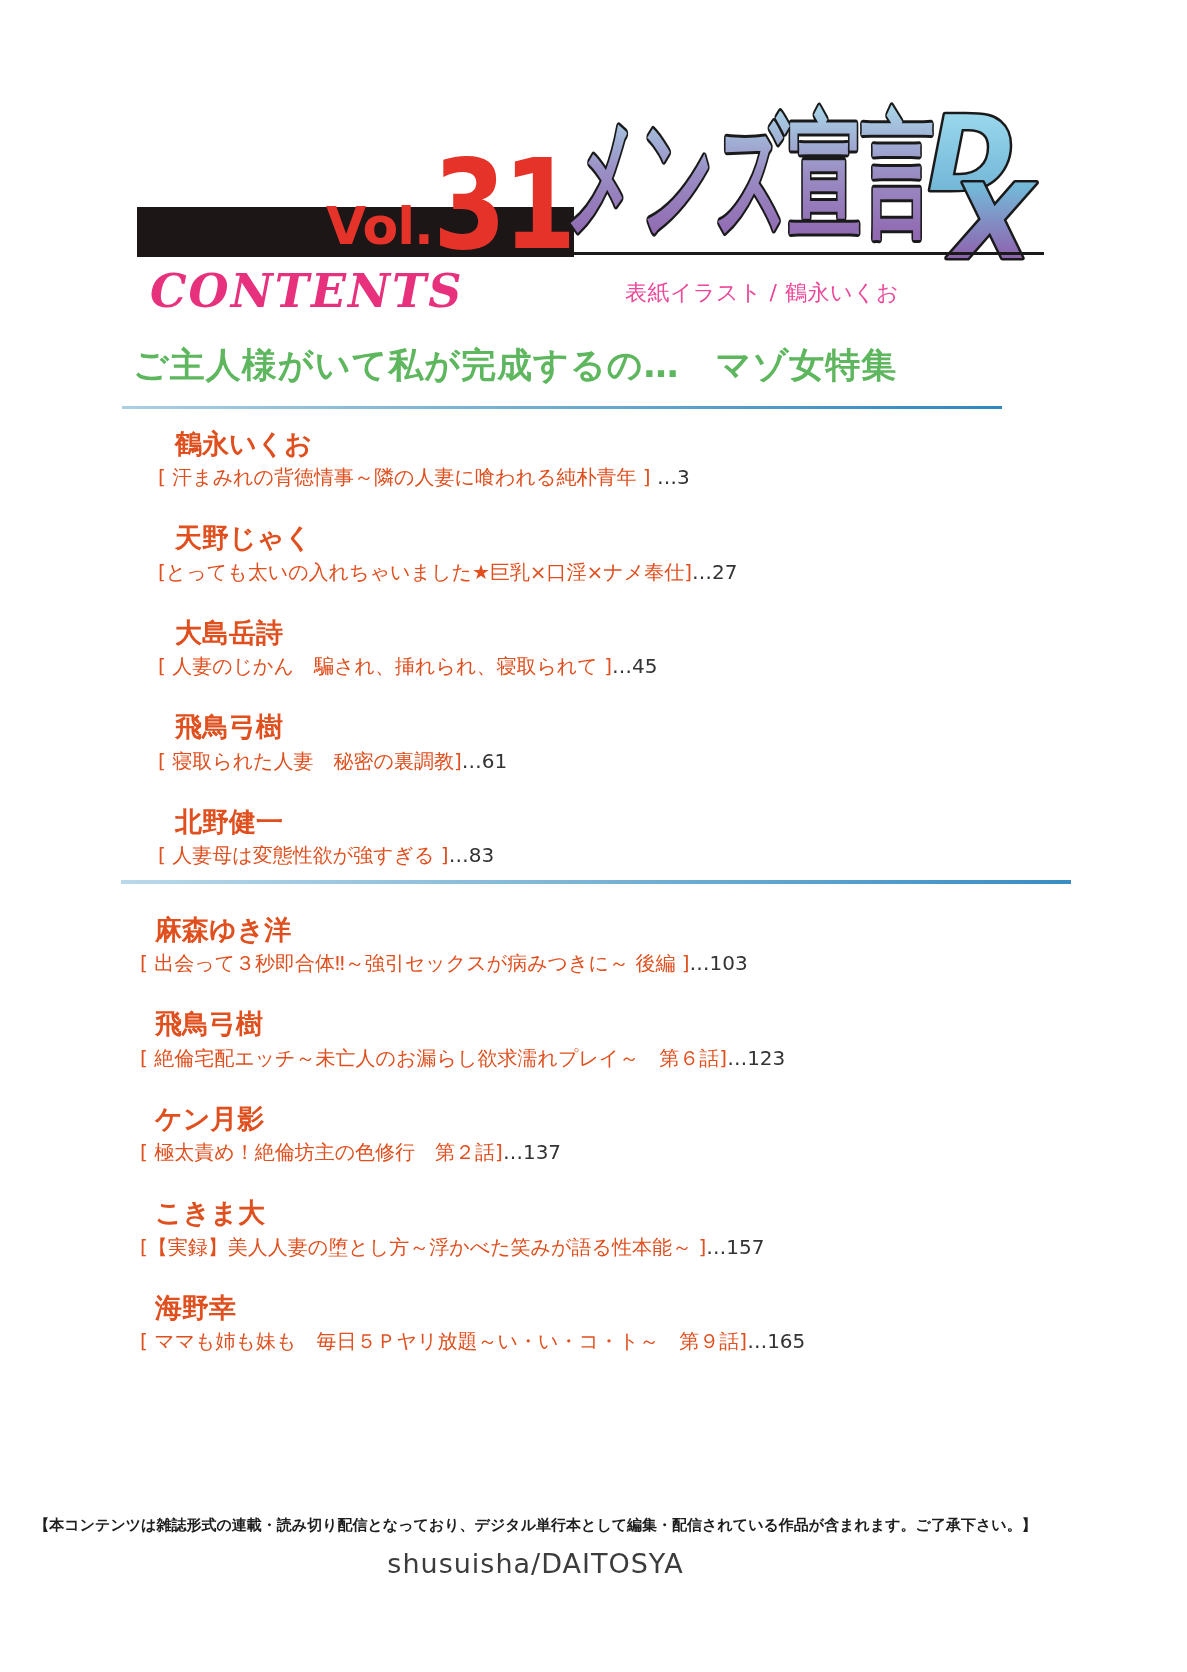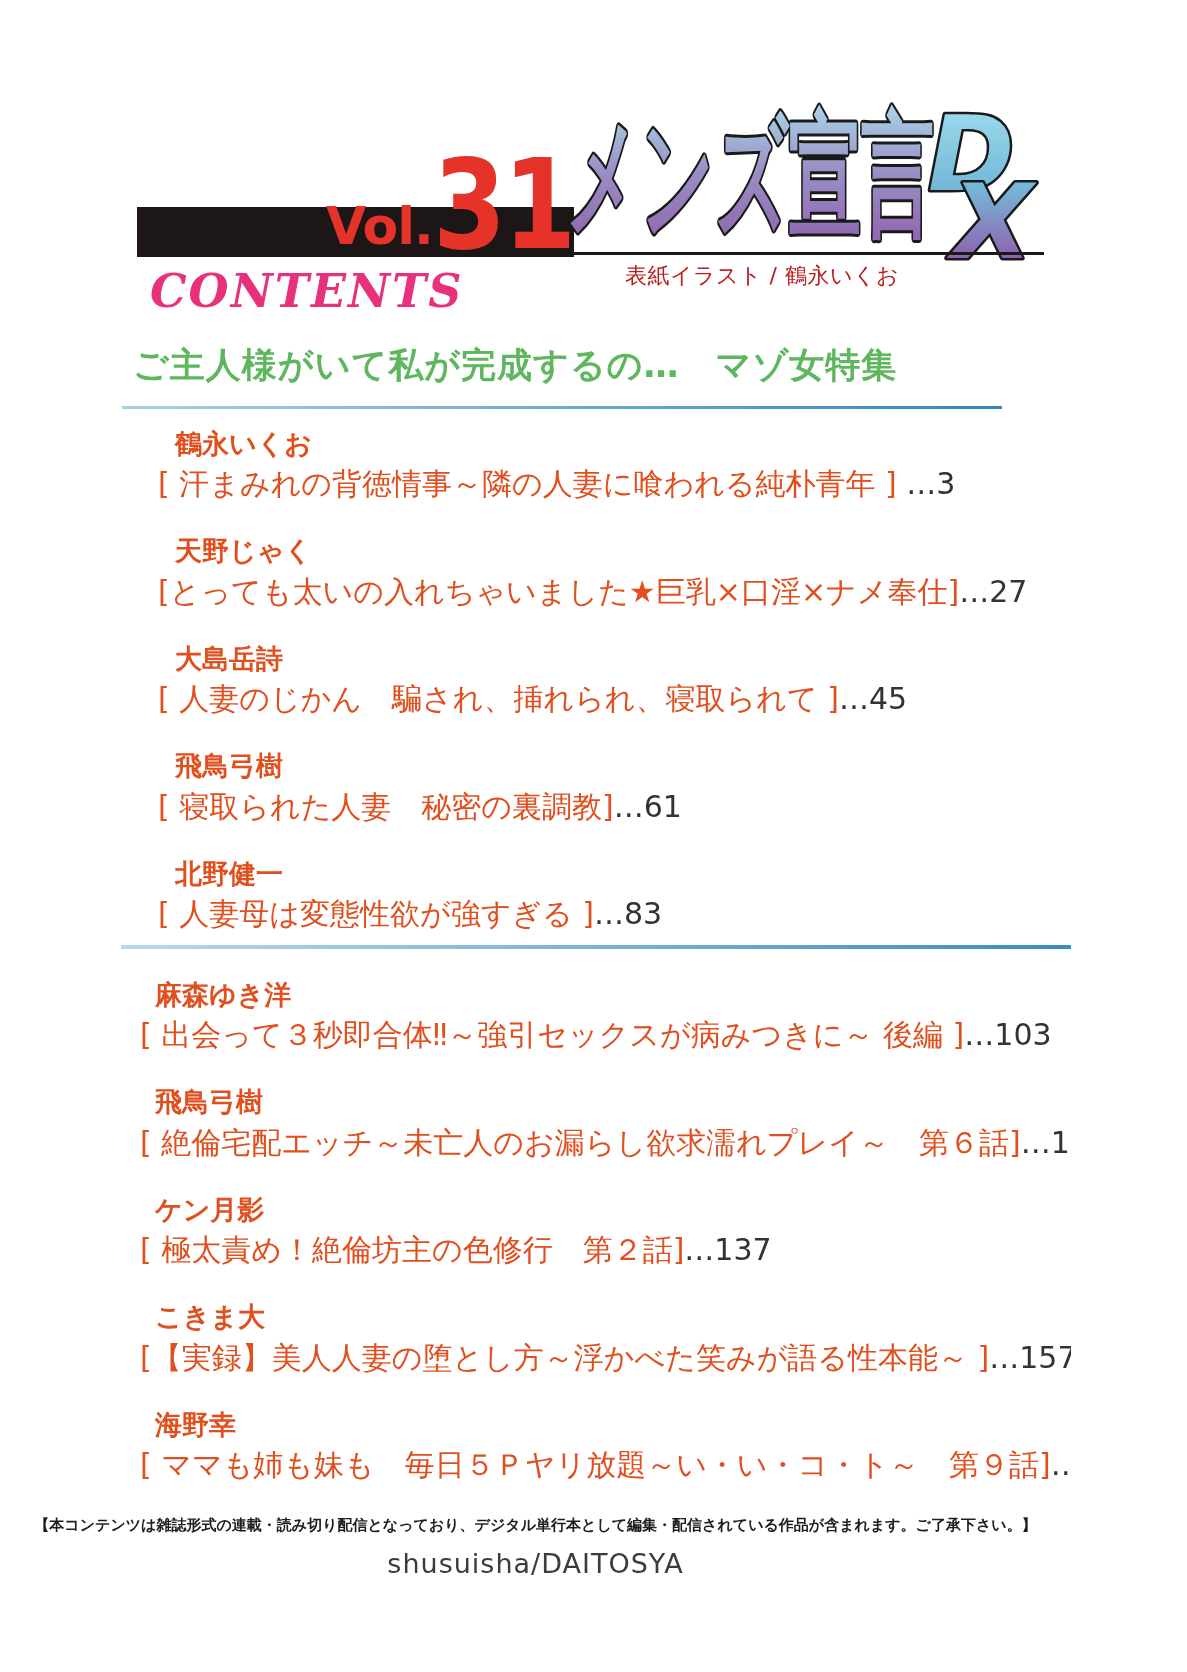--- a/index.html
+++ b/index.html
@@ -48,22 +48,22 @@
     font-size:104px; font-weight:bold; font-style:italic;
     fill:url(#gradDX);
     stroke:var(--line_dark); stroke-width:5px;
     paint-order:stroke; stroke-linejoin:round;
   }
   .logo-underline {
     position:absolute; left:574px; top:252px;
     width:470px; height:3px; background:var(--line_dark);
   }
   .cover-credit {
-    position:absolute; right:172px; top:261px;
-    font-size:22px; color:#b91c1c; letter-spacing:0.5px;
+    position:absolute; right:172px; top:278px;
+    font-size:22px; color:#ec4899; letter-spacing:0.5px;
   }
   
   .contents-title {
     position:absolute; left:150px; top:264px;
     font-family:"DejaVu Serif", serif;
     font-style:italic; font-weight:bold;
     font-size:46px; letter-spacing:2px;
     color:var(--pink);
   }
   
@@ -81,21 +81,21 @@
   
   .entries {
     position:absolute; left:140px; top:428px; width:1030px;
   }
   .entry { margin-bottom:32px; }
   .entry .author {
     font-weight:bold; font-size:27px; line-height:1.2;
     color:var(--orange); white-space:nowrap;
   }
   .entry .title-line {
-    font-size:30px; line-height:1.3; margin-top:4px;
+    font-size:20px; line-height:1.3; margin-top:4px;
     color:var(--orange); white-space:nowrap;
   }
   .entry .page-num { color:var(--text_dark); }
   .feature-list .author { margin-left:35px; }
   .feature-list .title-line { margin-left:18px; }
   .feature-list .entry:last-child { margin-bottom:12px; }
   .regular-list .author { margin-left:15px;font-family:Liberation Serif, serif; }
   .section-divider {
     margin:8px 0 30px -19px;
     width:1024px; height:4px;

